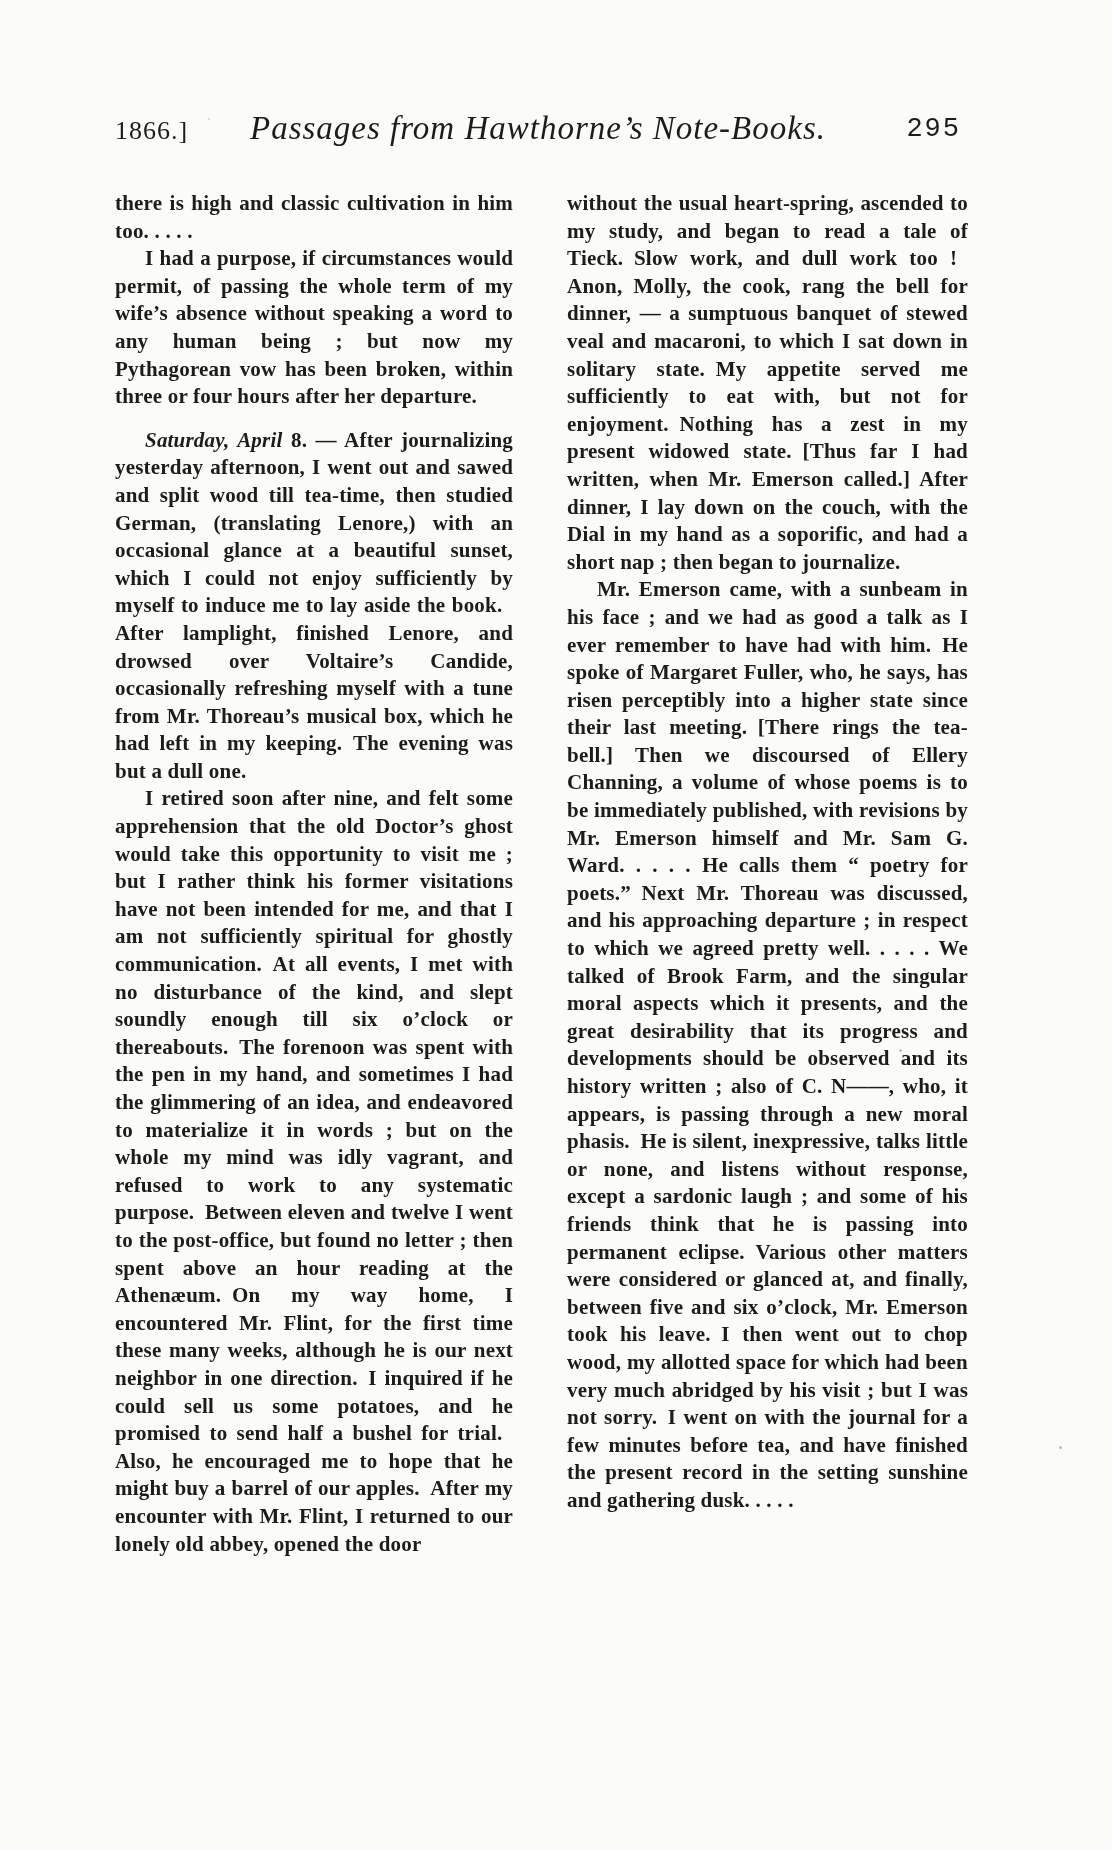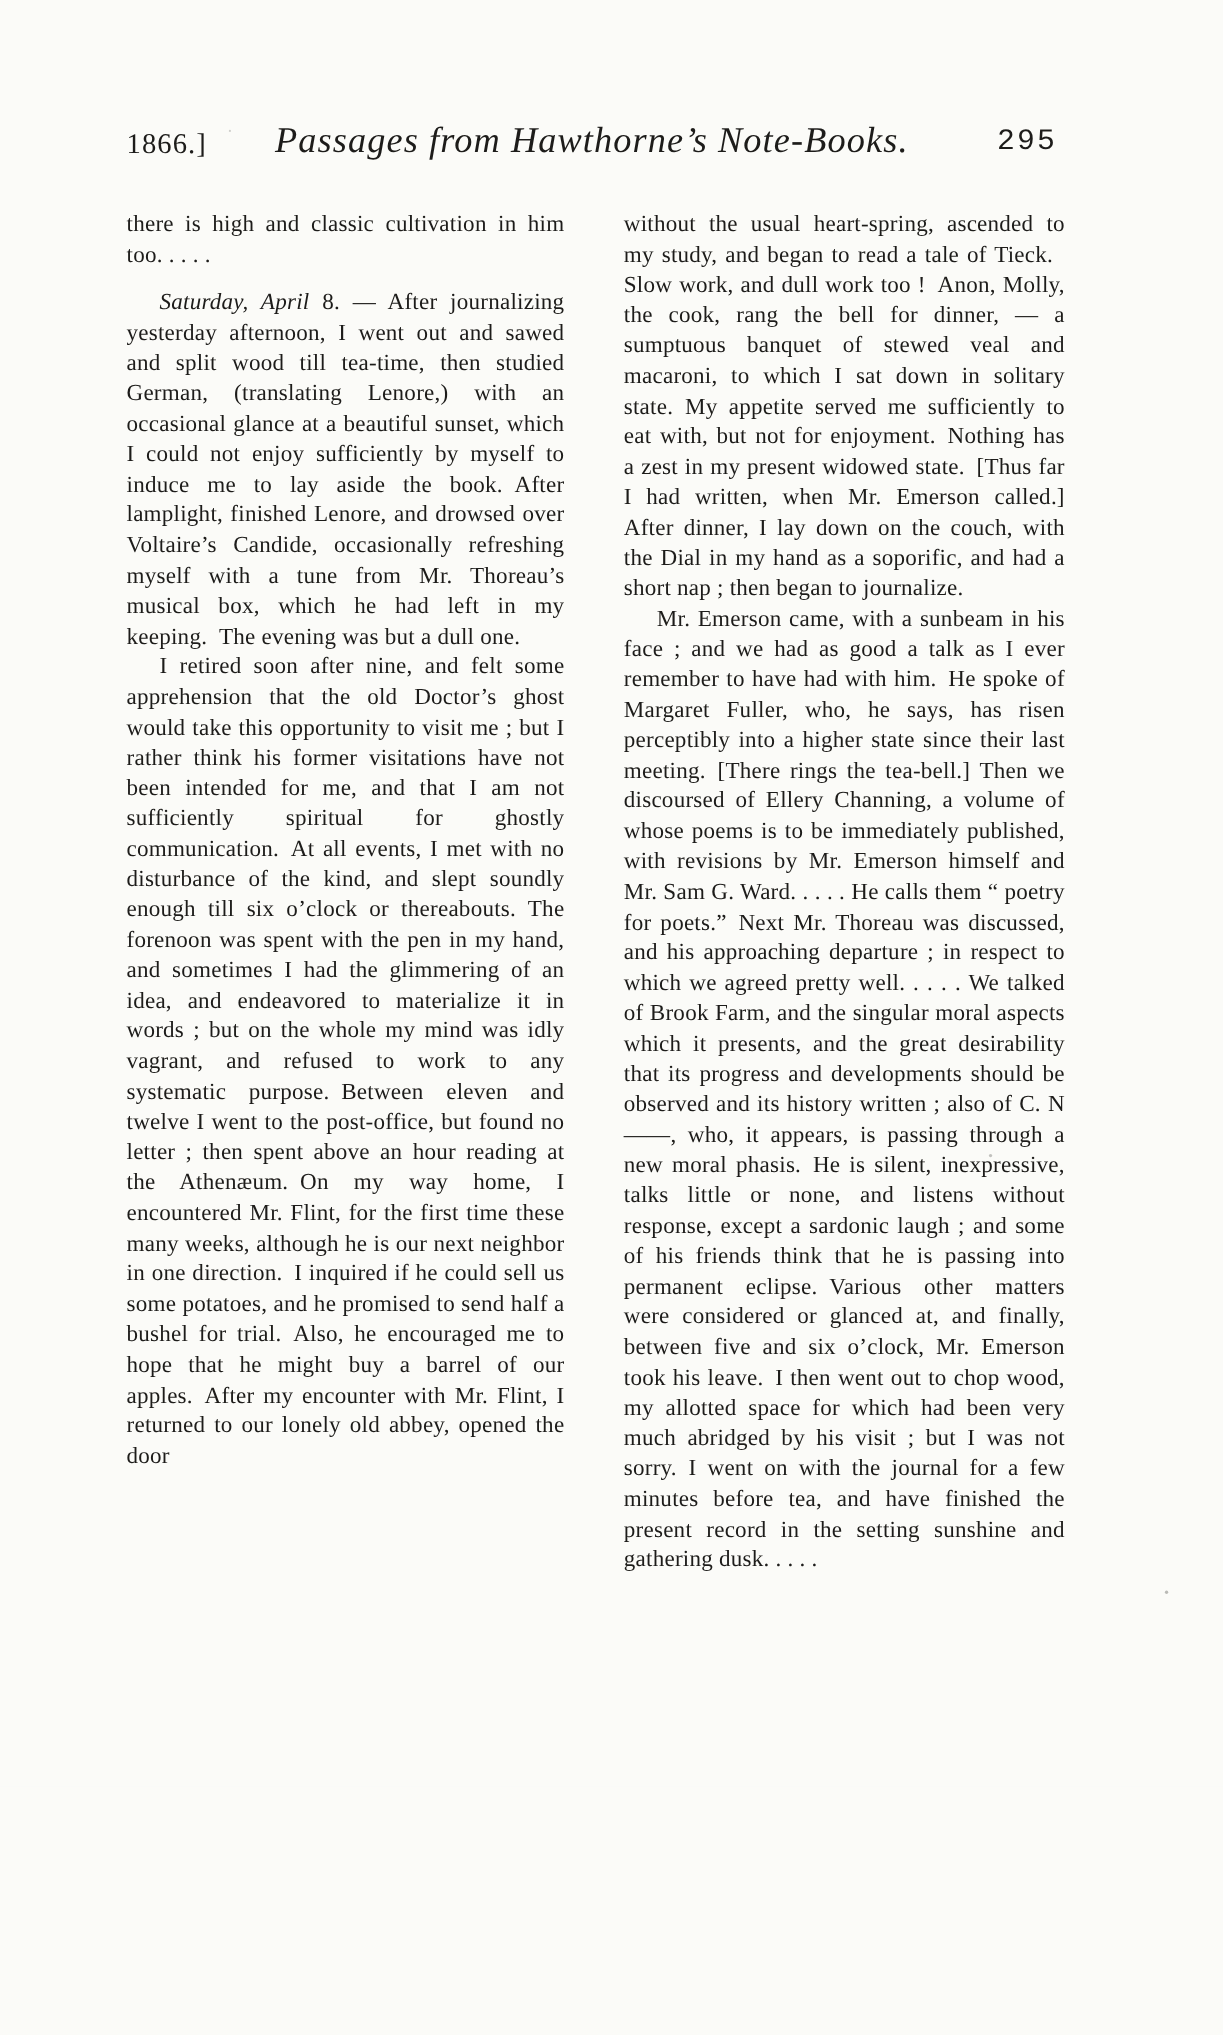--- a/index.html
+++ b/index.html
@@ -60,21 +60,21 @@
     gap: 22px;
   }
   .column {
     font-size: 21px;
     line-height: 27.6px;
     text-align: justify;
     letter-spacing: 0.2px;
   }
   .column-left  { width: 414px; }
   .column-right { width: 417px; margin-left: 32px; }
-  .para { margin: 0; }
+  .para { margin: 0; font-weight: bold; }
   .para.indent { text-indent: 30px; }
   .para.space-before { margin-top: 16px; }
   .para em { font-style: italic; }
   
   .speck {
     position: absolute;
     border-radius: 50%;
     background: #6b6b66;
   }
   .speck.s1 { left: 1059px; top: 1446px; width: 3px; height: 3px; opacity: .45; }
@@ -91,20 +91,21 @@
 
   <header class="running-head">
     <span class="year">1866.]</span>
     <span class="title">Passages from Hawthorne’s Note-Books.</span>
     <span class="folio">295</span>
   </header>
 
   <main class="text-block">
     <section class="column column-left" id="col-left">
         <p class="para"><span>there is high and classic cultivation in him too. . . . .</span></p>
+        <p class="para indent"><span>I had a purpose, if circumstances would permit, of passing the whole term of my wife’s absence without speaking a word to any human being ; but now my Pythagorean vow has been broken, within three or four hours after her departure.</span></p>
         <p class="para indent space-before"><em>Saturday, April</em><span> 8. — After journalizing yesterday afternoon, I went out and sawed and split wood till tea-time, then studied German, (translating Lenore,) with an occasional glance at a beautiful sunset, which I could not enjoy sufficiently by myself to induce me to lay aside the book. After lamplight, finished Lenore, and drowsed over Voltaire’s Candide, occasionally refreshing myself with a tune from Mr. Thoreau’s musical box, which he had left in my keeping. The evening was but a dull one.</span></p>
         <p class="para indent"><span>I retired soon after nine, and felt some apprehension that the old Doctor’s ghost would take this opportunity to visit me ; but I rather think his former visitations have not been intended for me, and that I am not sufficiently spiritual for ghostly communication. At all events, I met with no disturbance of the kind, and slept soundly enough till six o’clock or thereabouts. The forenoon was spent with the pen in my hand, and sometimes I had the glimmering of an idea, and endeavored to materialize it in words ; but on the whole my mind was idly vagrant, and refused to work to any systematic purpose. Between eleven and twelve I went to the post-office, but found no letter ; then spent above an hour reading at the Athenæum. On my way home, I encountered Mr. Flint, for the first time these many weeks, although he is our next neighbor in one direction. I inquired if he could sell us some potatoes, and he promised to send half a bushel for trial. Also, he encouraged me to hope that he might buy a barrel of our apples. After my encounter with Mr. Flint, I returned to our lonely old abbey, opened the door</span></p>
       </section>
     <section class="column column-right" id="col-right">
         <p class="para"><span>without the usual heart-spring, ascended to my study, and began to read a tale of Tieck. Slow work, and dull work too ! Anon, Molly, the cook, rang the bell for dinner, — a sumptuous banquet of stewed veal and macaroni, to which I sat down in solitary state. My appetite served me sufficiently to eat with, but not for enjoyment. Nothing has a zest in my present widowed state. [Thus far I had written, when Mr. Emerson called.] After dinner, I lay down on the couch, with the Dial in my hand as a soporific, and had a short nap ; then began to journalize.</span></p>
         <p class="para indent"><span>Mr. Emerson came, with a sunbeam in his face ; and we had as good a talk as I ever remember to have had with him. He spoke of Margaret Fuller, who, he says, has risen perceptibly into a higher state since their last meeting. [There rings the tea-bell.] Then we discoursed of Ellery Channing, a volume of whose poems is to be immediately published, with revisions by Mr. Emerson himself and Mr. Sam G. Ward. . . . . He calls them “ poetry for poets.” Next Mr. Thoreau was discussed, and his approaching departure ; in respect to which we agreed pretty well. . . . . We talked of Brook Farm, and the singular moral aspects which it presents, and the great desirability that its progress and developments should be observed and its history written ; also of C. N——, who, it appears, is passing through a new moral phasis. He is silent, inexpressive, talks little or none, and listens without response, except a sardonic laugh ; and some of his friends think that he is passing into permanent eclipse. Various other matters were considered or glanced at, and finally, between five and six o’clock, Mr. Emerson took his leave. I then went out to chop wood, my allotted space for which had been very much abridged by his visit ; but I was not sorry. I went on with the journal for a few minutes before tea, and have finished the present record in the setting sunshine and gathering dusk. . . . .</span></p>
       </section>
   </main>
 
   <span class="speck s1"></span>

